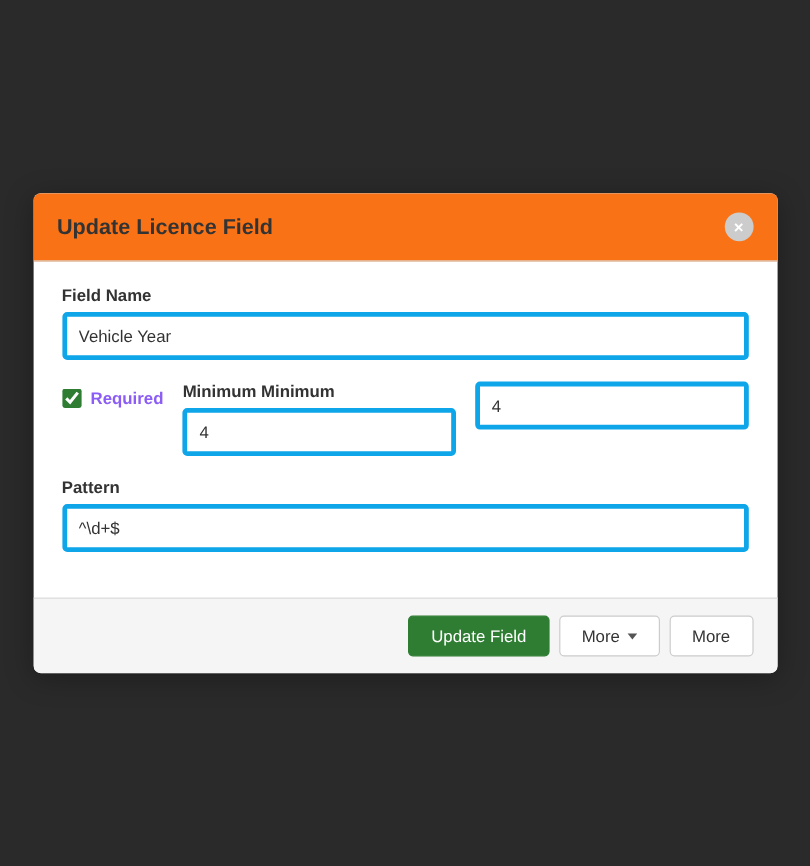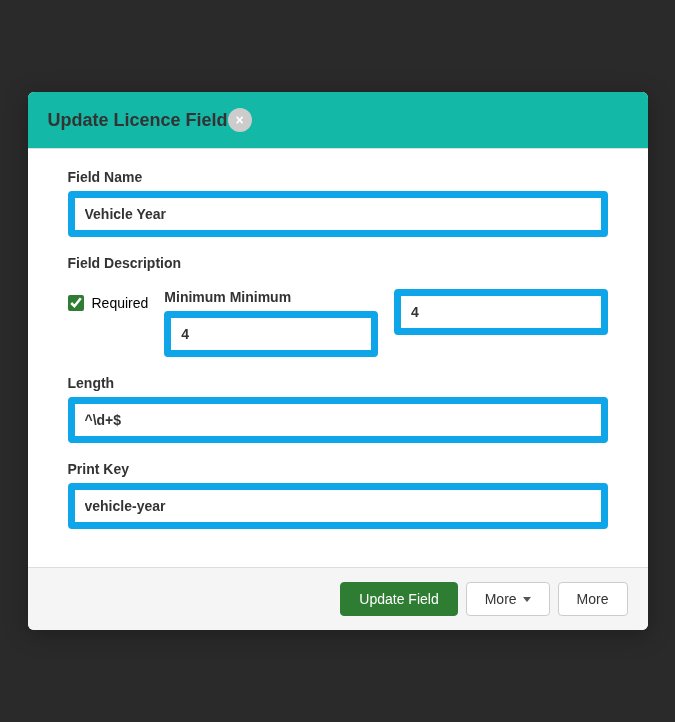--- a/index.html
+++ b/index.html
@@ -26,24 +26,25 @@
       position: relative;
       background: #fff;
       border-radius: 6px;
       width: 620px;
       box-shadow: 0 4px 24px rgba(0,0,0,0.3);
       z-index: 10;
       overflow: hidden;
     }
 
     .modal-header {
-      background: #14b8a6;
+      background: #f97316;
       padding: 16px 20px;
       display: flex;
       align-items: center;
+      justify-content: space-between;
       border-bottom: 1px solid #ddd;
     }
 
     .modal-title {
       font-size: 18px;
       font-weight: 600;
       color: #333;
     }
 
     .close-x-btn {
@@ -56,44 +57,43 @@
       display: flex;
       align-items: center;
       justify-content: center;
       font-size: 14px;
       color: #fff;
       font-weight: bold;
       line-height: 1;
     }
 
     .modal-body {
-      padding: 20px 40px;
+      padding: 20px 24px;
     }
 
     .form-group {
       margin-bottom: 18px;
     }
 
     .form-label {
       display: block;
       font-weight: 700;
       margin-bottom: 6px;
       color: #333;
     }
 
     .form-control {
       width: 100%;
       padding: 8px 10px;
-      border: 7px solid #0ea5e9;
+      border: 4px solid #0ea5e9;
       border-radius: 4px;
       font-size: 14px;
       color: #333;
       background: #fff;
       outline: none;
-      font-weight: bold;
     }
 
     textarea.form-control {
       resize: vertical;
       min-height: 100px;
     }
 
     .row-fields {
       display: flex;
       align-items: flex-start;
@@ -109,22 +109,22 @@
     }
 
     .required-checkbox {
       width: 16px;
       height: 16px;
       accent-color: #2e7d32;
       cursor: pointer;
     }
 
     .required-label {
-      font-weight: 400;
-      color: #000000;
+      font-weight: 700;
+      color: #8b5cf6;
       white-space: nowrap;
     }
 
     .length-group {
       flex: 1;
     }
 
     .length-group .form-label {
       font-weight: 700;
     }
@@ -187,21 +187,20 @@
   </div>
 
   <div class="modal-body">
 
     <div class="form-group">
       <label class="form-label">Field Name</label>
       <input class="form-control" type="text" value="Vehicle Year" style="">
     </div>
 
     <div class="form-group">
-      <label class="form-label">Field Description</label>
     </div>
 
     <div class="row-fields">
 
       <div class="required-group">
         <input class="required-checkbox" type="checkbox" checked="" style="">
         <span class="required-label">Required</span>
       </div>
 
       <div class="length-group">
@@ -209,28 +208,24 @@
         <input class="form-control" type="text" value="4" style="">
       </div>
 
       <div class="length-group">
         <input class="form-control" type="text" value="4" style="">
       </div>
 
     </div>
 
     <div class="form-group">
-      <label class="form-label">Length</label>
+      <label class="form-label">Pattern</label>
       <input class="form-control" type="text" value="^\d+$" style="">
     </div>
 
-    <div class="form-group">
-      <label class="form-label">Print Key</label>
-      <input class="form-control" type="text" value="vehicle-year" style="">
-    </div>
 
   </div>
 
   <div class="modal-footer">
     <button class="btn btn-primary">Update Field</button>
 
     <button class="btn btn-secondary">
       <span>More</span>
       <span class="chevron-down"></span>
     </button>

